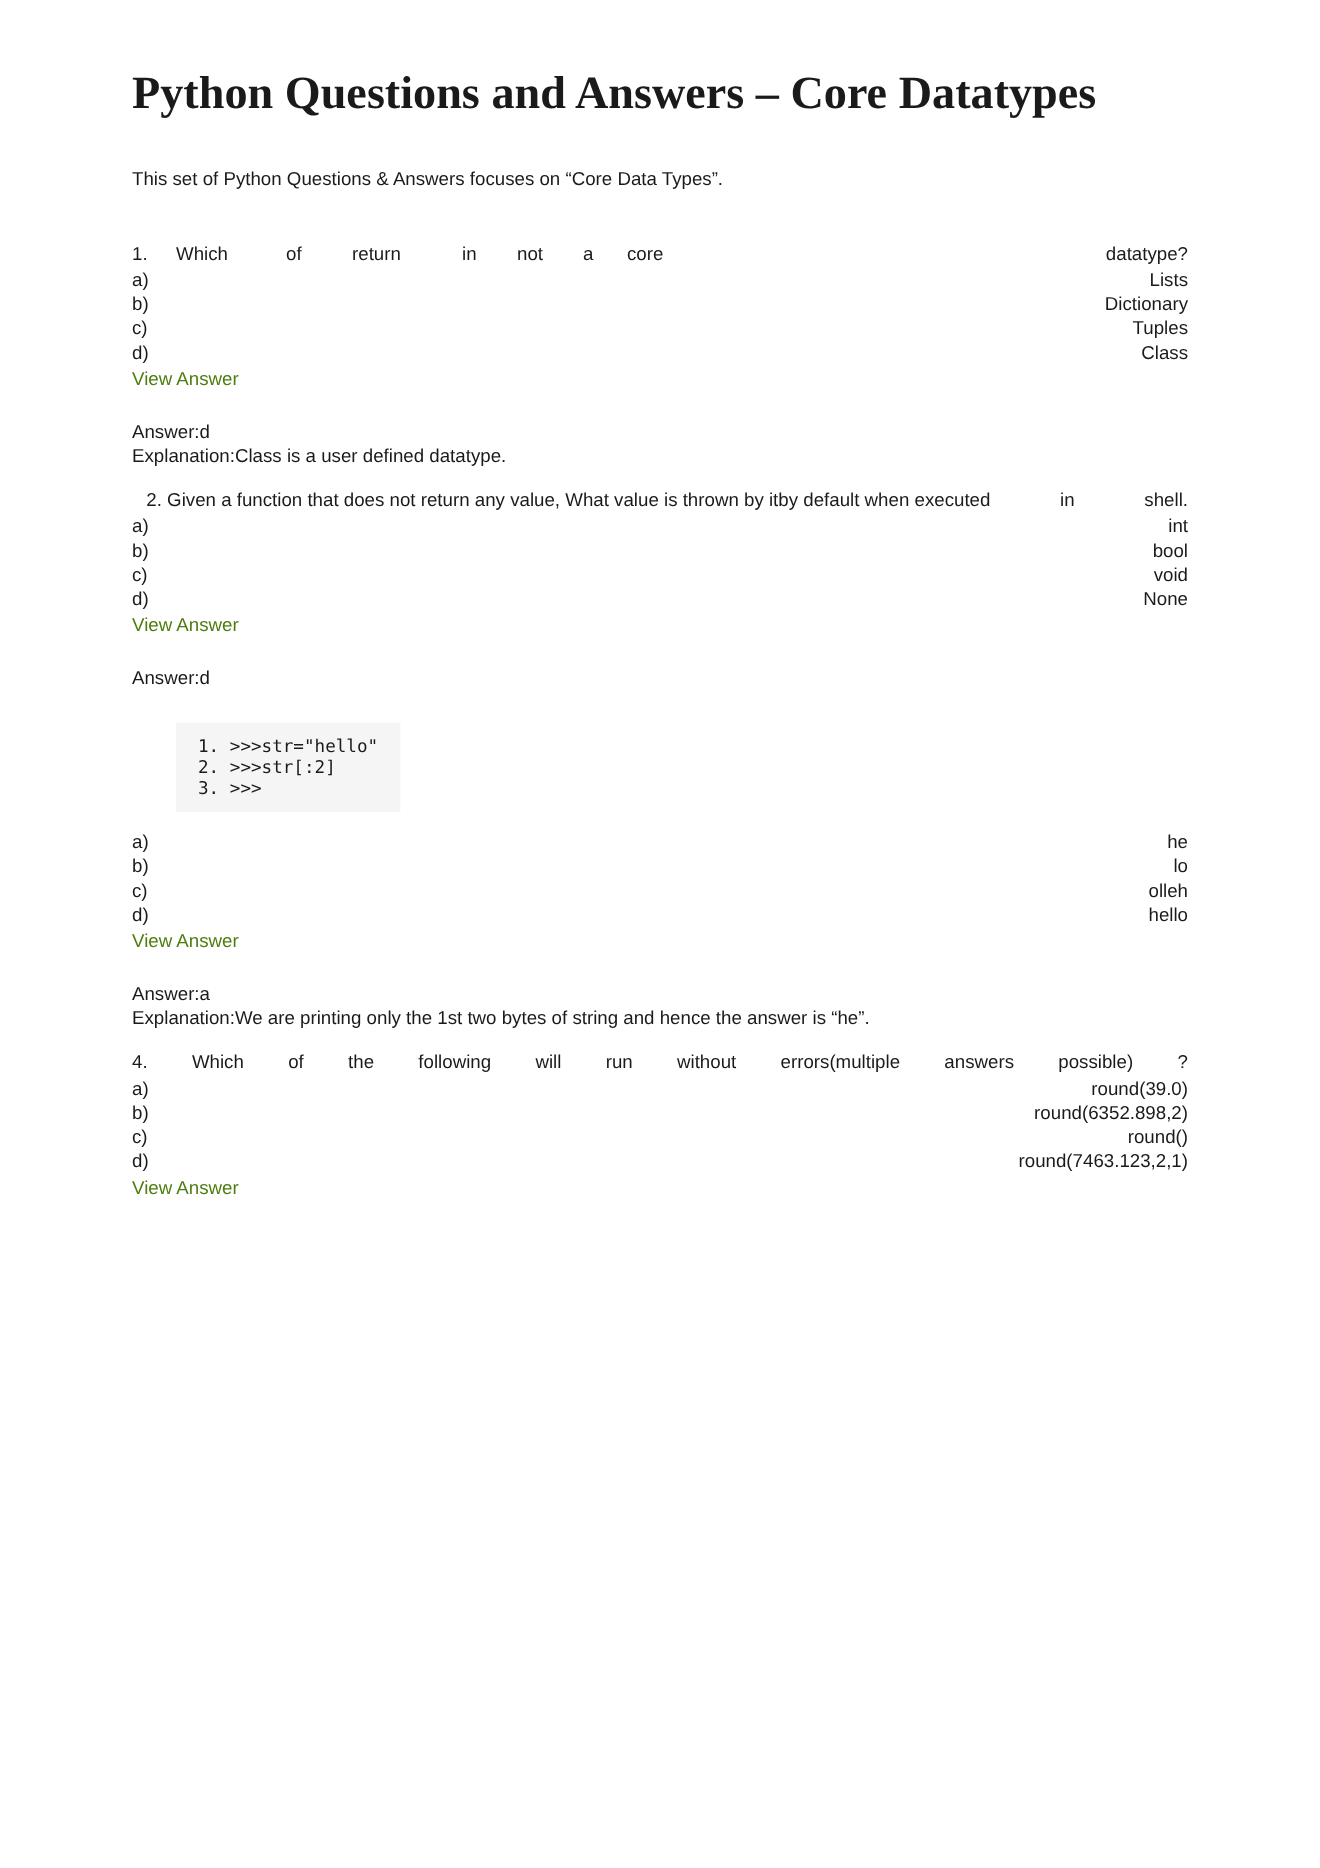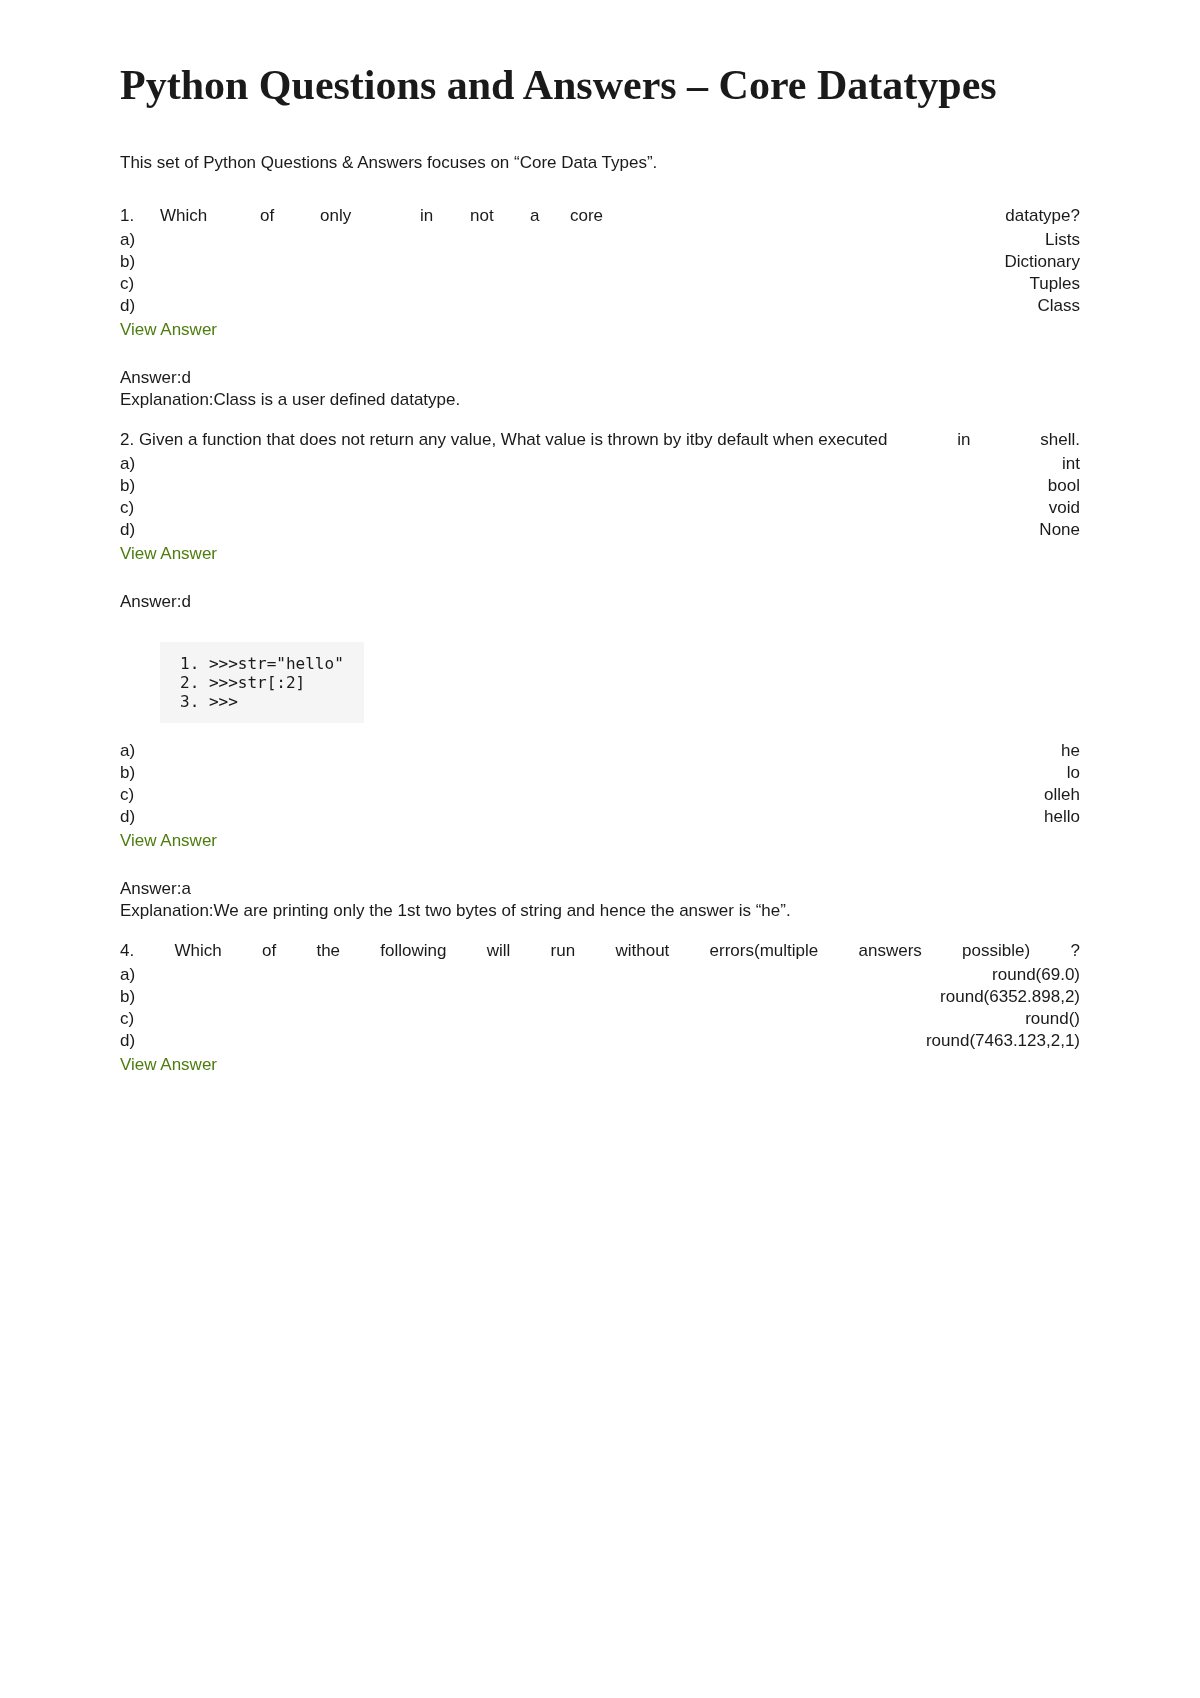--- a/index.html
+++ b/index.html
@@ -18,21 +18,21 @@
     }
     h1 {
       font-size: 42px;
       font-weight: bold;
       font-family: Georgia, serif;
       margin-bottom: 43px;
       line-height: 1.2;
     }
     .subtitle {
       font-size: 17px;
-      margin-bottom: 33px;
+      margin-bottom: 48px;
       font-family: Arial, sans-serif;
     }
     .question-block {
       margin-bottom: 28px;
     }
     .question-text {
       font-family: Arial, sans-serif;
       font-size: 17px;
       margin-bottom: 4px;
     }
@@ -102,21 +102,21 @@
 
 <h1>Python Questions and Answers – Core Datatypes</h1>
 
 <p class="subtitle">This set of Python Questions &amp; Answers focuses on “Core Data Types”.</p>
 
 <div class="question-block">
   <div class="q1-row">
     <span class="q1-word">1.</span>
     <span class="q1-word">Which</span>
     <span class="q1-word">of</span>
-    <span class="q1-word">only</span>
+    <span class="q1-word">return</span>
     <span class="q1-word">in</span>
     <span class="q1-word">not</span>
     <span class="q1-word">a</span>
     <span class="q1-word">core</span>
     <span class="q1-word q1-word-right">datatype?</span>
   </div>
   <div class="option-row">
     <span class="option-label">a)</span>
     <span class="option-value">Lists</span>
   </div>
@@ -134,21 +134,21 @@
   </div>
   <div class="view-answer">View Answer</div>
 </div>
 
 <div class="answer-block">
   <p>Answer:d</p>
   <p>Explanation:Class is a user defined datatype.</p>
 </div>
 
 <div class="question-block">
-  <div style="display:flex; justify-content:space-between; font-family:Arial,sans-serif; font-size:17px; margin-bottom:4px;">
+  <div style="display:flex; justify-content:space-between; font-family:Arial,sans-serif; font-size:17px; margin-bottom:4px;margin-left:13px;">
     <span>2. Given a function that does not return any value, What value is thrown by itby default when executed</span>
     <span style="white-space:nowrap;">in</span>
     <span style="white-space:nowrap; text-align:center;">shell.</span>
   </div>
   <div class="option-row">
     <span class="option-label">a)</span>
     <span class="option-value">int</span>
   </div>
   <div class="option-row">
     <span class="option-label">b)</span>
@@ -209,21 +209,21 @@
     <span>will</span>
     <span>run</span>
     <span>without</span>
     <span>errors(multiple</span>
     <span>answers</span>
     <span>possible)</span>
     <span>?</span>
   </div>
   <div class="option-row">
     <span class="option-label">a)</span>
-    <span class="option-value">round(69.0)</span>
+    <span class="option-value">round(39.0)</span>
   </div>
   <div class="option-row">
     <span class="option-label">b)</span>
     <span class="option-value">round(6352.898,2)</span>
   </div>
   <div class="option-row">
     <span class="option-label">c)</span>
     <span class="option-value">round()</span>
   </div>
   <div class="option-row">

